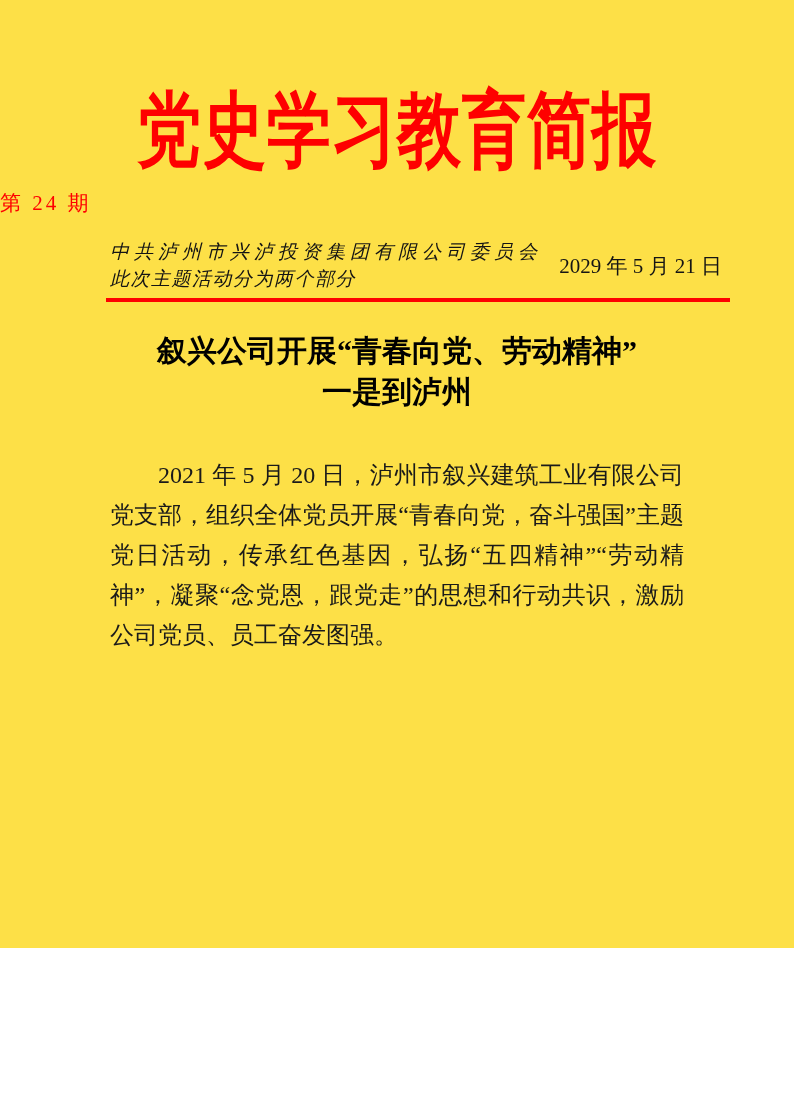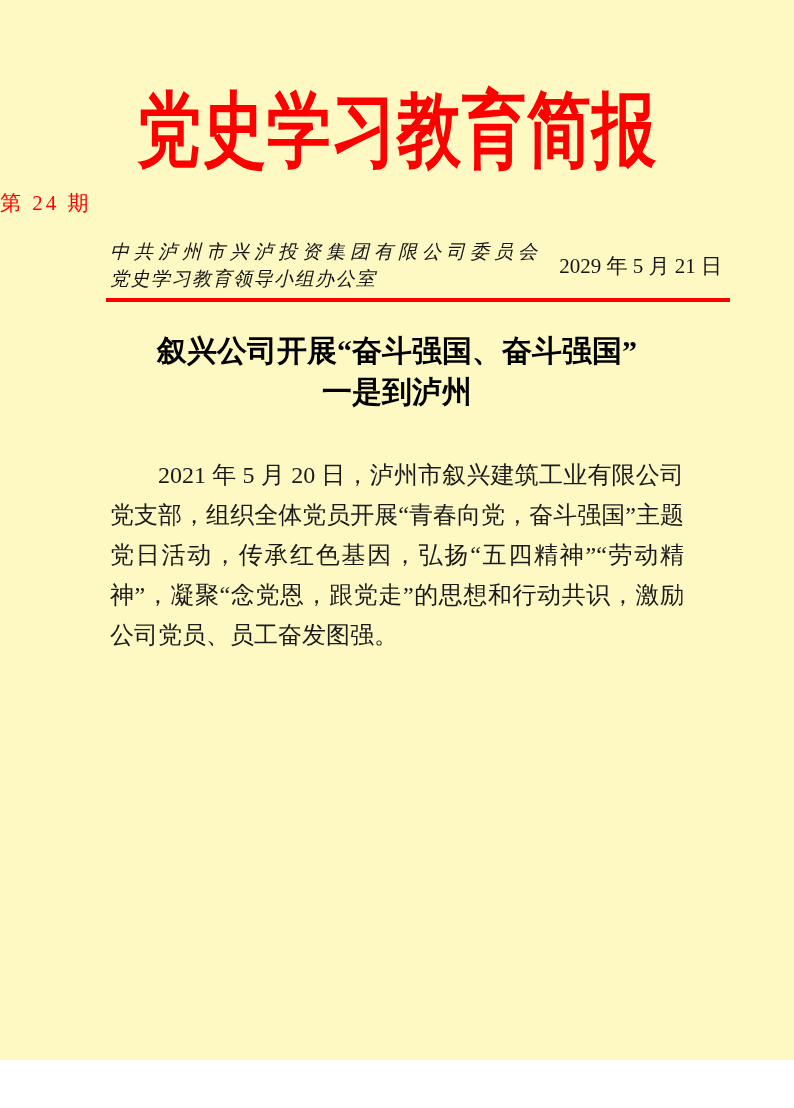--- a/index.html
+++ b/index.html
@@ -3,22 +3,22 @@
 <meta charset="utf-8">
 <style>
   html, body {
     margin: 0;
     padding: 0;
     background: #ffffff;
   }
   .page {
     position: relative;
     width: 794px;
-    height: 1060px;
-    background: #fef9c3;
+    height: 948px;
+    background: #fde047;
     overflow: hidden;
     font-family: "Liberation Sans", "DejaVu Sans", sans-serif;
   }
 
   
   .masthead-title {
     position: absolute;
     top: 88px;
     left: 0;
     right: 0;
@@ -108,28 +108,28 @@
 <body>
 
 <div class="page">
 
   <div class="masthead-title">党史学习教育简报</div>
 
   <div class="issue">第 24 期</div>
 
   <div class="org-block">
     <div class="org-line-1">中共泸州市兴泸投资集团有限公司委员会</div>
-    <div class="org-line-2">党史学习教育领导小组办公室</div>
+    <div class="org-line-2">此次主题活动分为两个部分</div>
   </div>
 
   <div class="issue-date">2029 年 5 月 21 日</div>
 
   <div class="masthead-rule"></div>
 
   <div class="article">
     <h1 class="article-title">
-      <span>叙兴公司开展“奋斗强国、奋斗强国”</span><br>
+      <span>叙兴公司开展“青春向党、劳动精神”</span><br>
       <span>一是到泸州</span>
     </h1>
     <p class="first">2021 年 5 月 20 日，泸州市叙兴建筑工业有限公司党支部，组织全体党员开展“青春向党，奋斗强国”主题党日活动，传承红色基因，弘扬“五四精神”“劳动精神”，凝聚“念党恩，跟党走”的思想和行动共识，激励公司党员、员工奋发图强。</p>
   </div>
 
 </div>
 
 </body></html>

